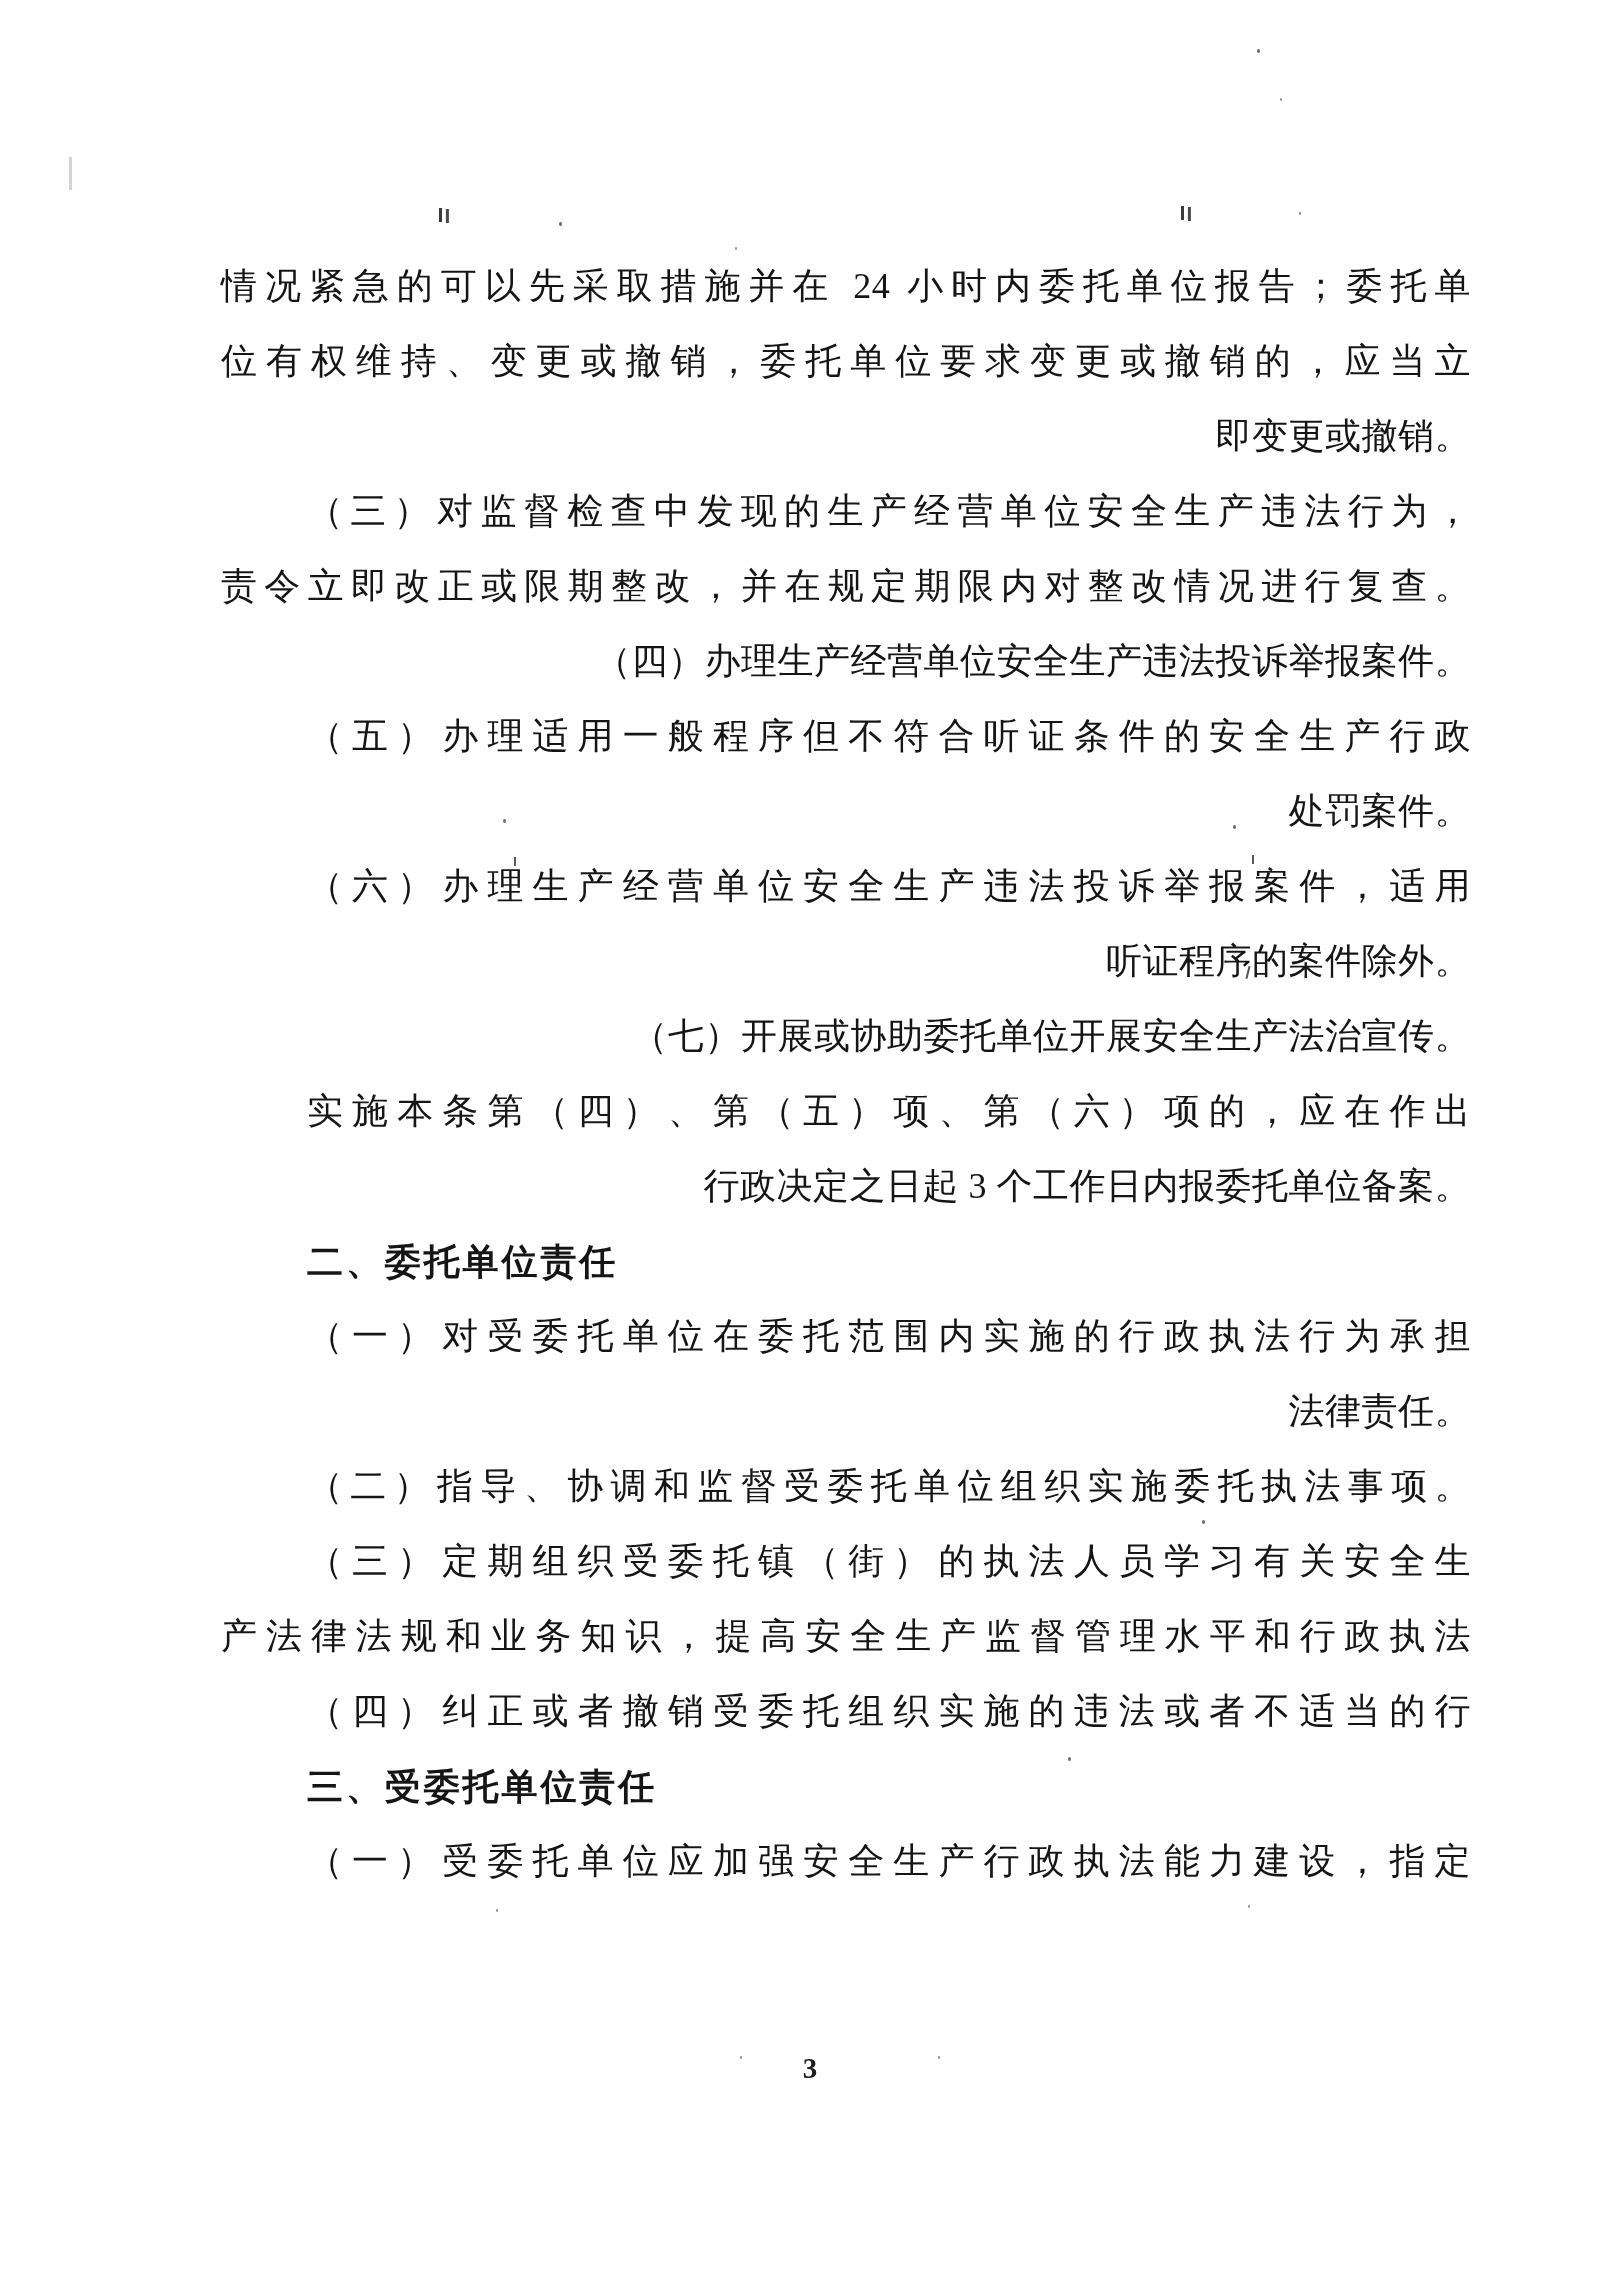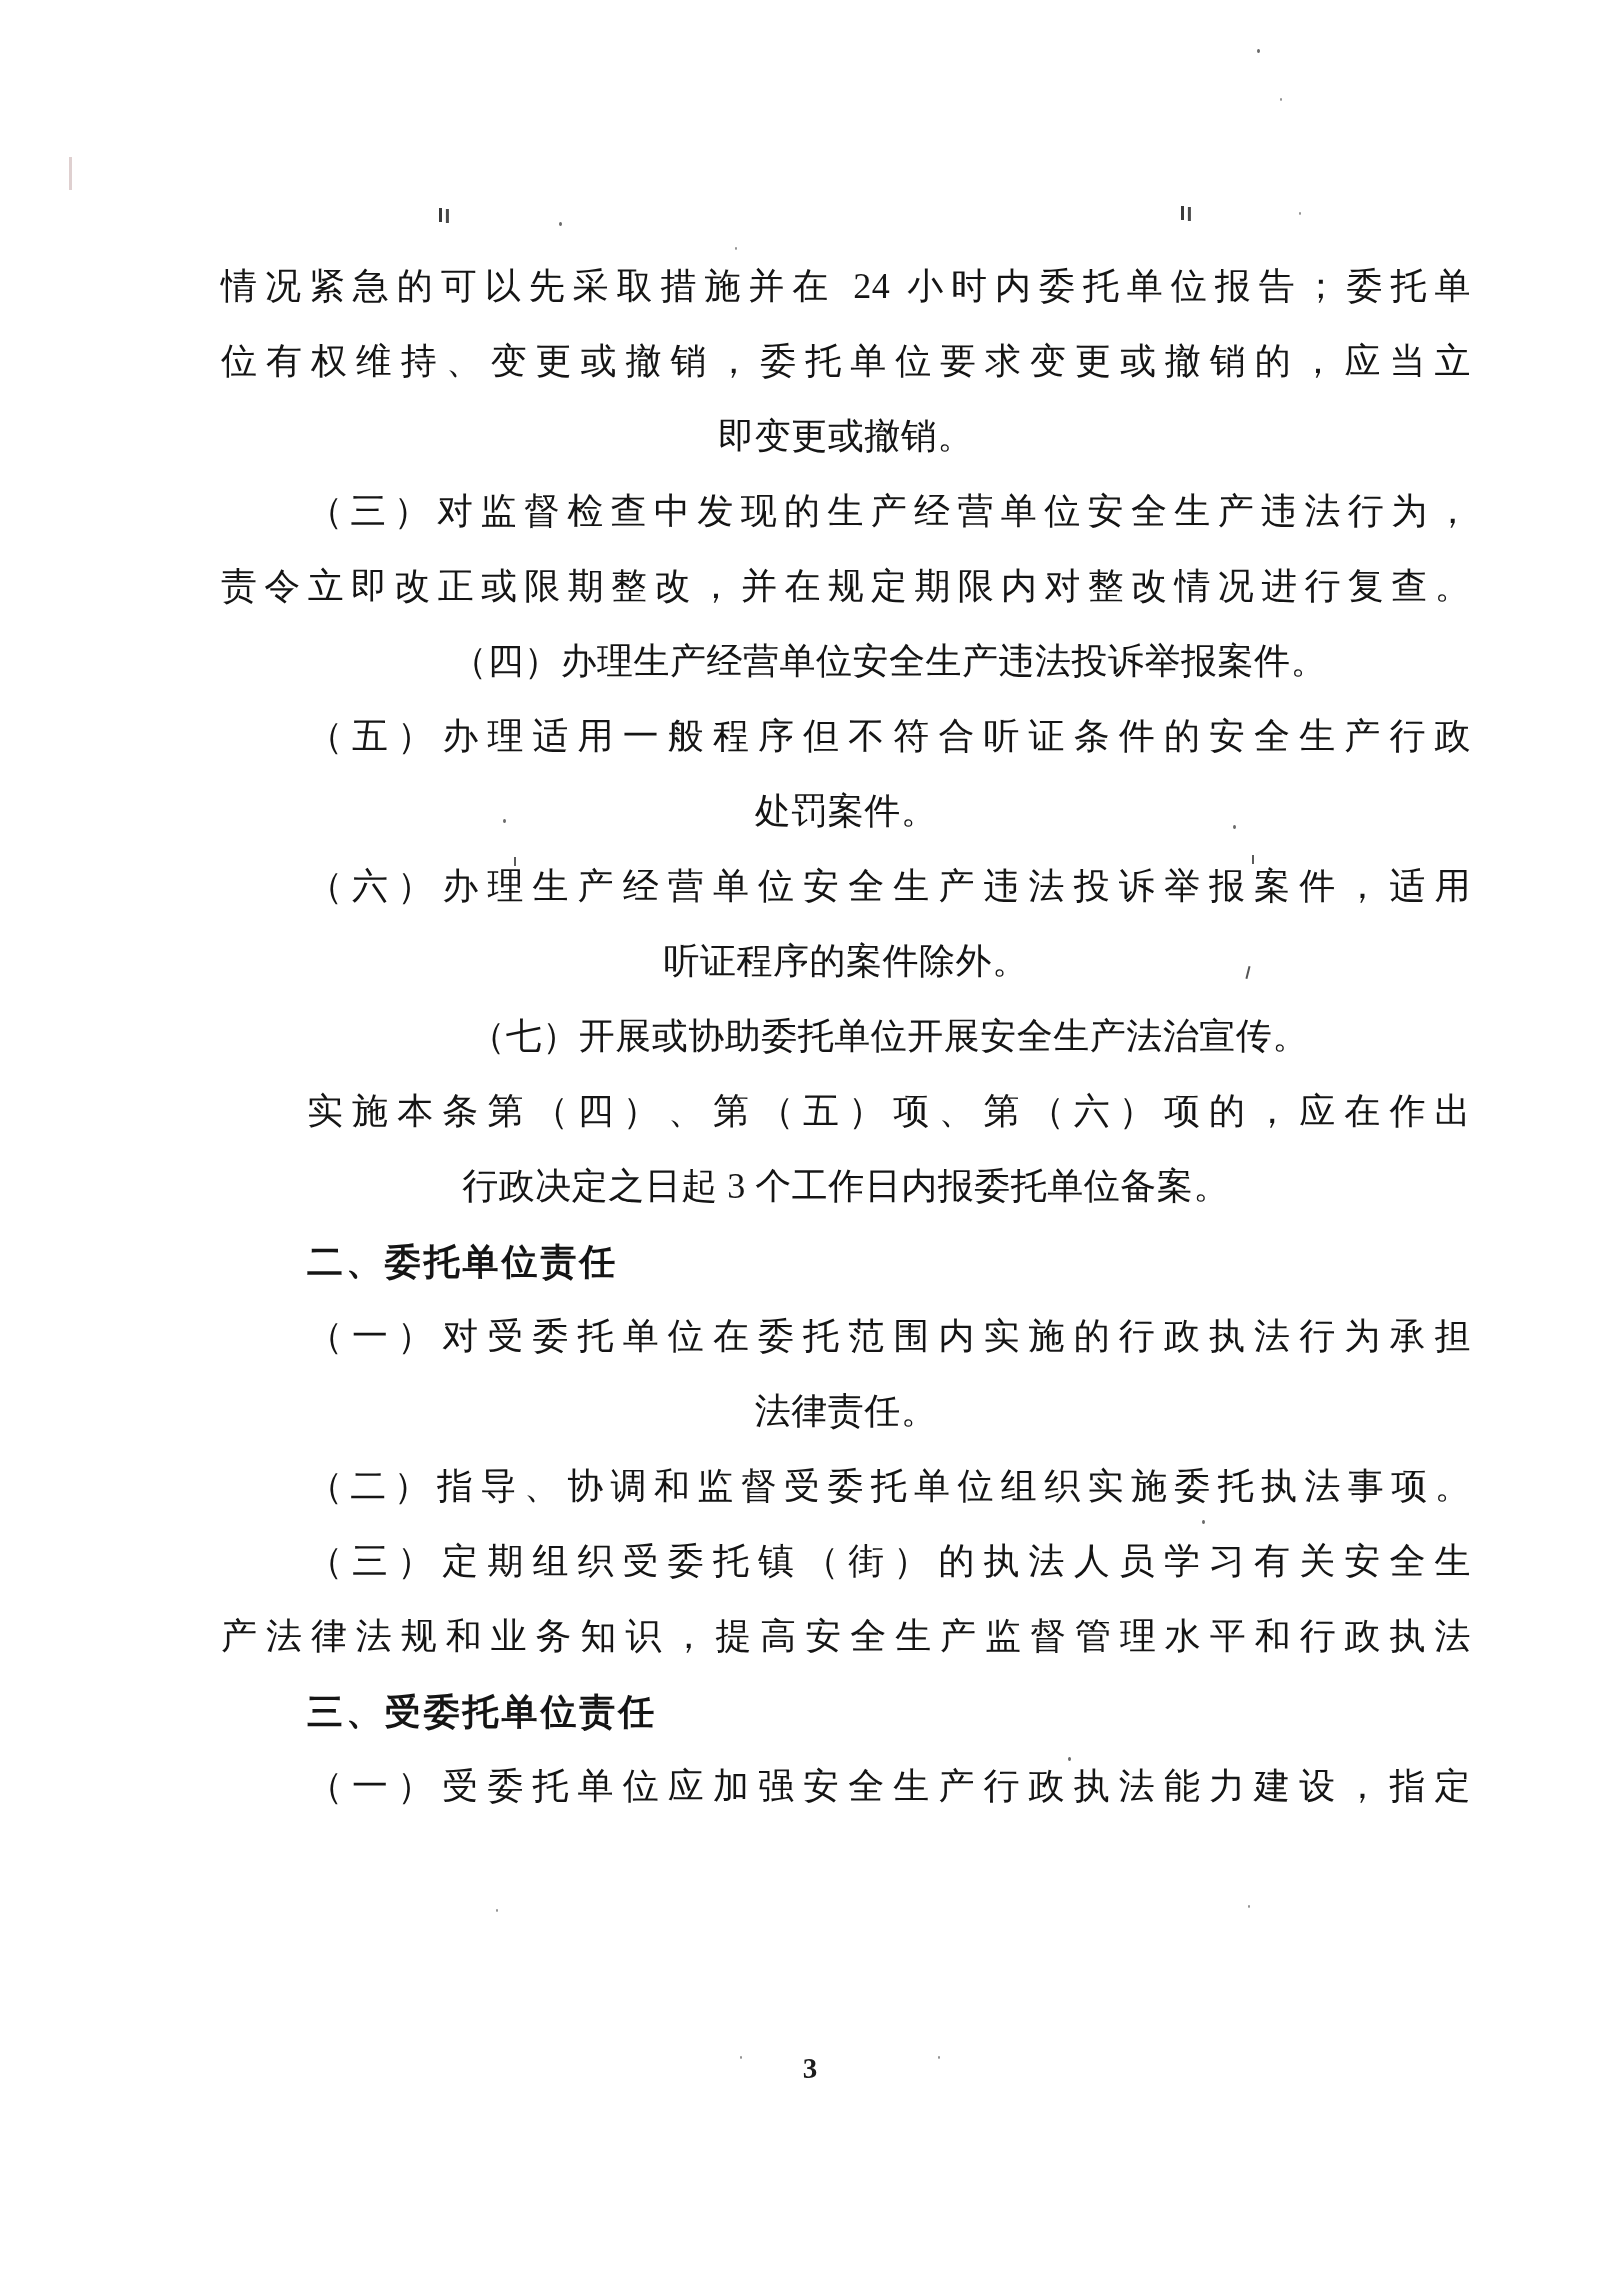--- a/index.html
+++ b/index.html
@@ -13,21 +13,21 @@
   }
   .textblock{
     position:absolute;
     left:221px;top:249px;
     width:1250px;
     font-size:36px;
   }
   .line{
     height:75px;
     line-height:75px;
-    text-align:center;
+    text-align:right;
     letter-spacing:0.5px;
   }
   .line.just{
     text-align:justify;
     text-align-last:justify;
   }
   .line.ind{
     text-indent:86px;
   }
   .line.head{
@@ -92,18 +92,19 @@
   <div class="line">听证程序的案件除外。</div>
   <div class="line ind">（七）开展或协助委托单位开展安全生产法治宣传。</div>
   <div class="line ind just">实施本条第（四）、第（五）项、第（六）项的，应在作出</div>
   <div class="line">行政决定之日起 3 个工作日内报委托单位备案。</div>
   <div class="line ind head">二、委托单位责任</div>
   <div class="line ind just">（一）对受委托单位在委托范围内实施的行政执法行为承担</div>
   <div class="line">法律责任。</div>
   <div class="line ind just">（二）指导、协调和监督受委托单位组织实施委托执法事项。</div>
   <div class="line ind just">（三）定期组织受委托镇（街）的执法人员学习有关安全生</div>
   <div class="line just">产法律法规和业务知识，提高安全生产监督管理水平和行政执法</div>
+  <div class="line ind just">（四）纠正或者撤销受委托组织实施的违法或者不适当的行</div>
   <div class="line ind head">三、受委托单位责任</div>
   <div class="line ind just">（一）受委托单位应加强安全生产行政执法能力建设，指定</div>
 </div>
 
 <div class="pagenum">3</div>
 
 
 </body></html>

